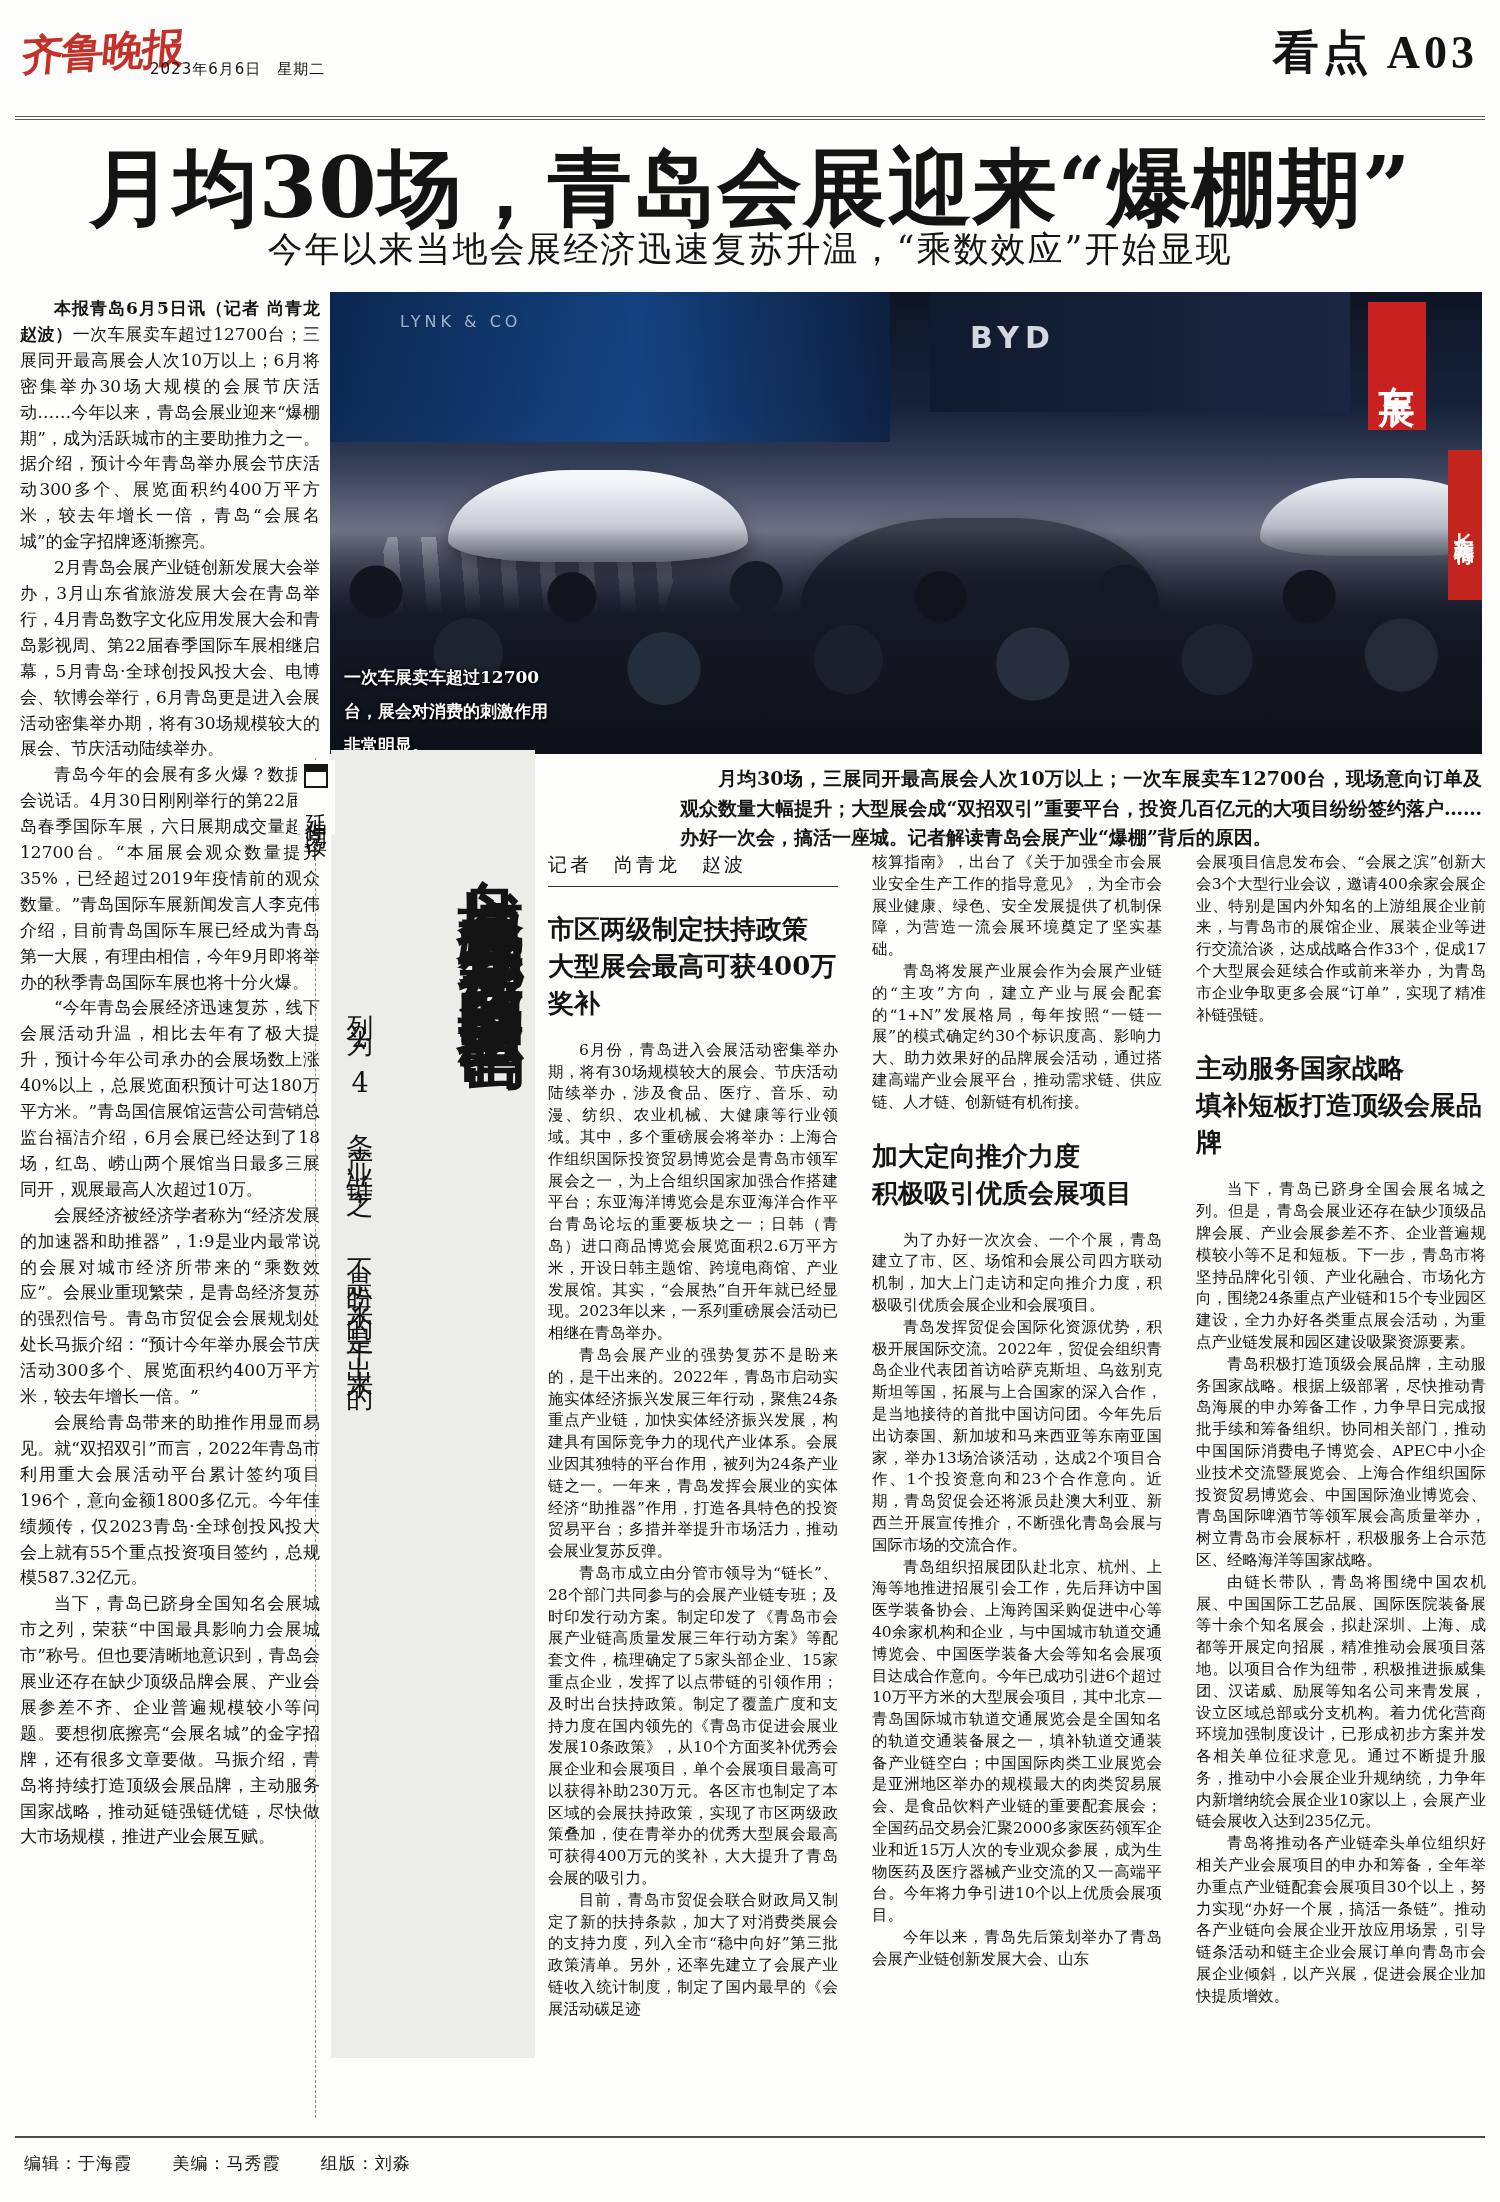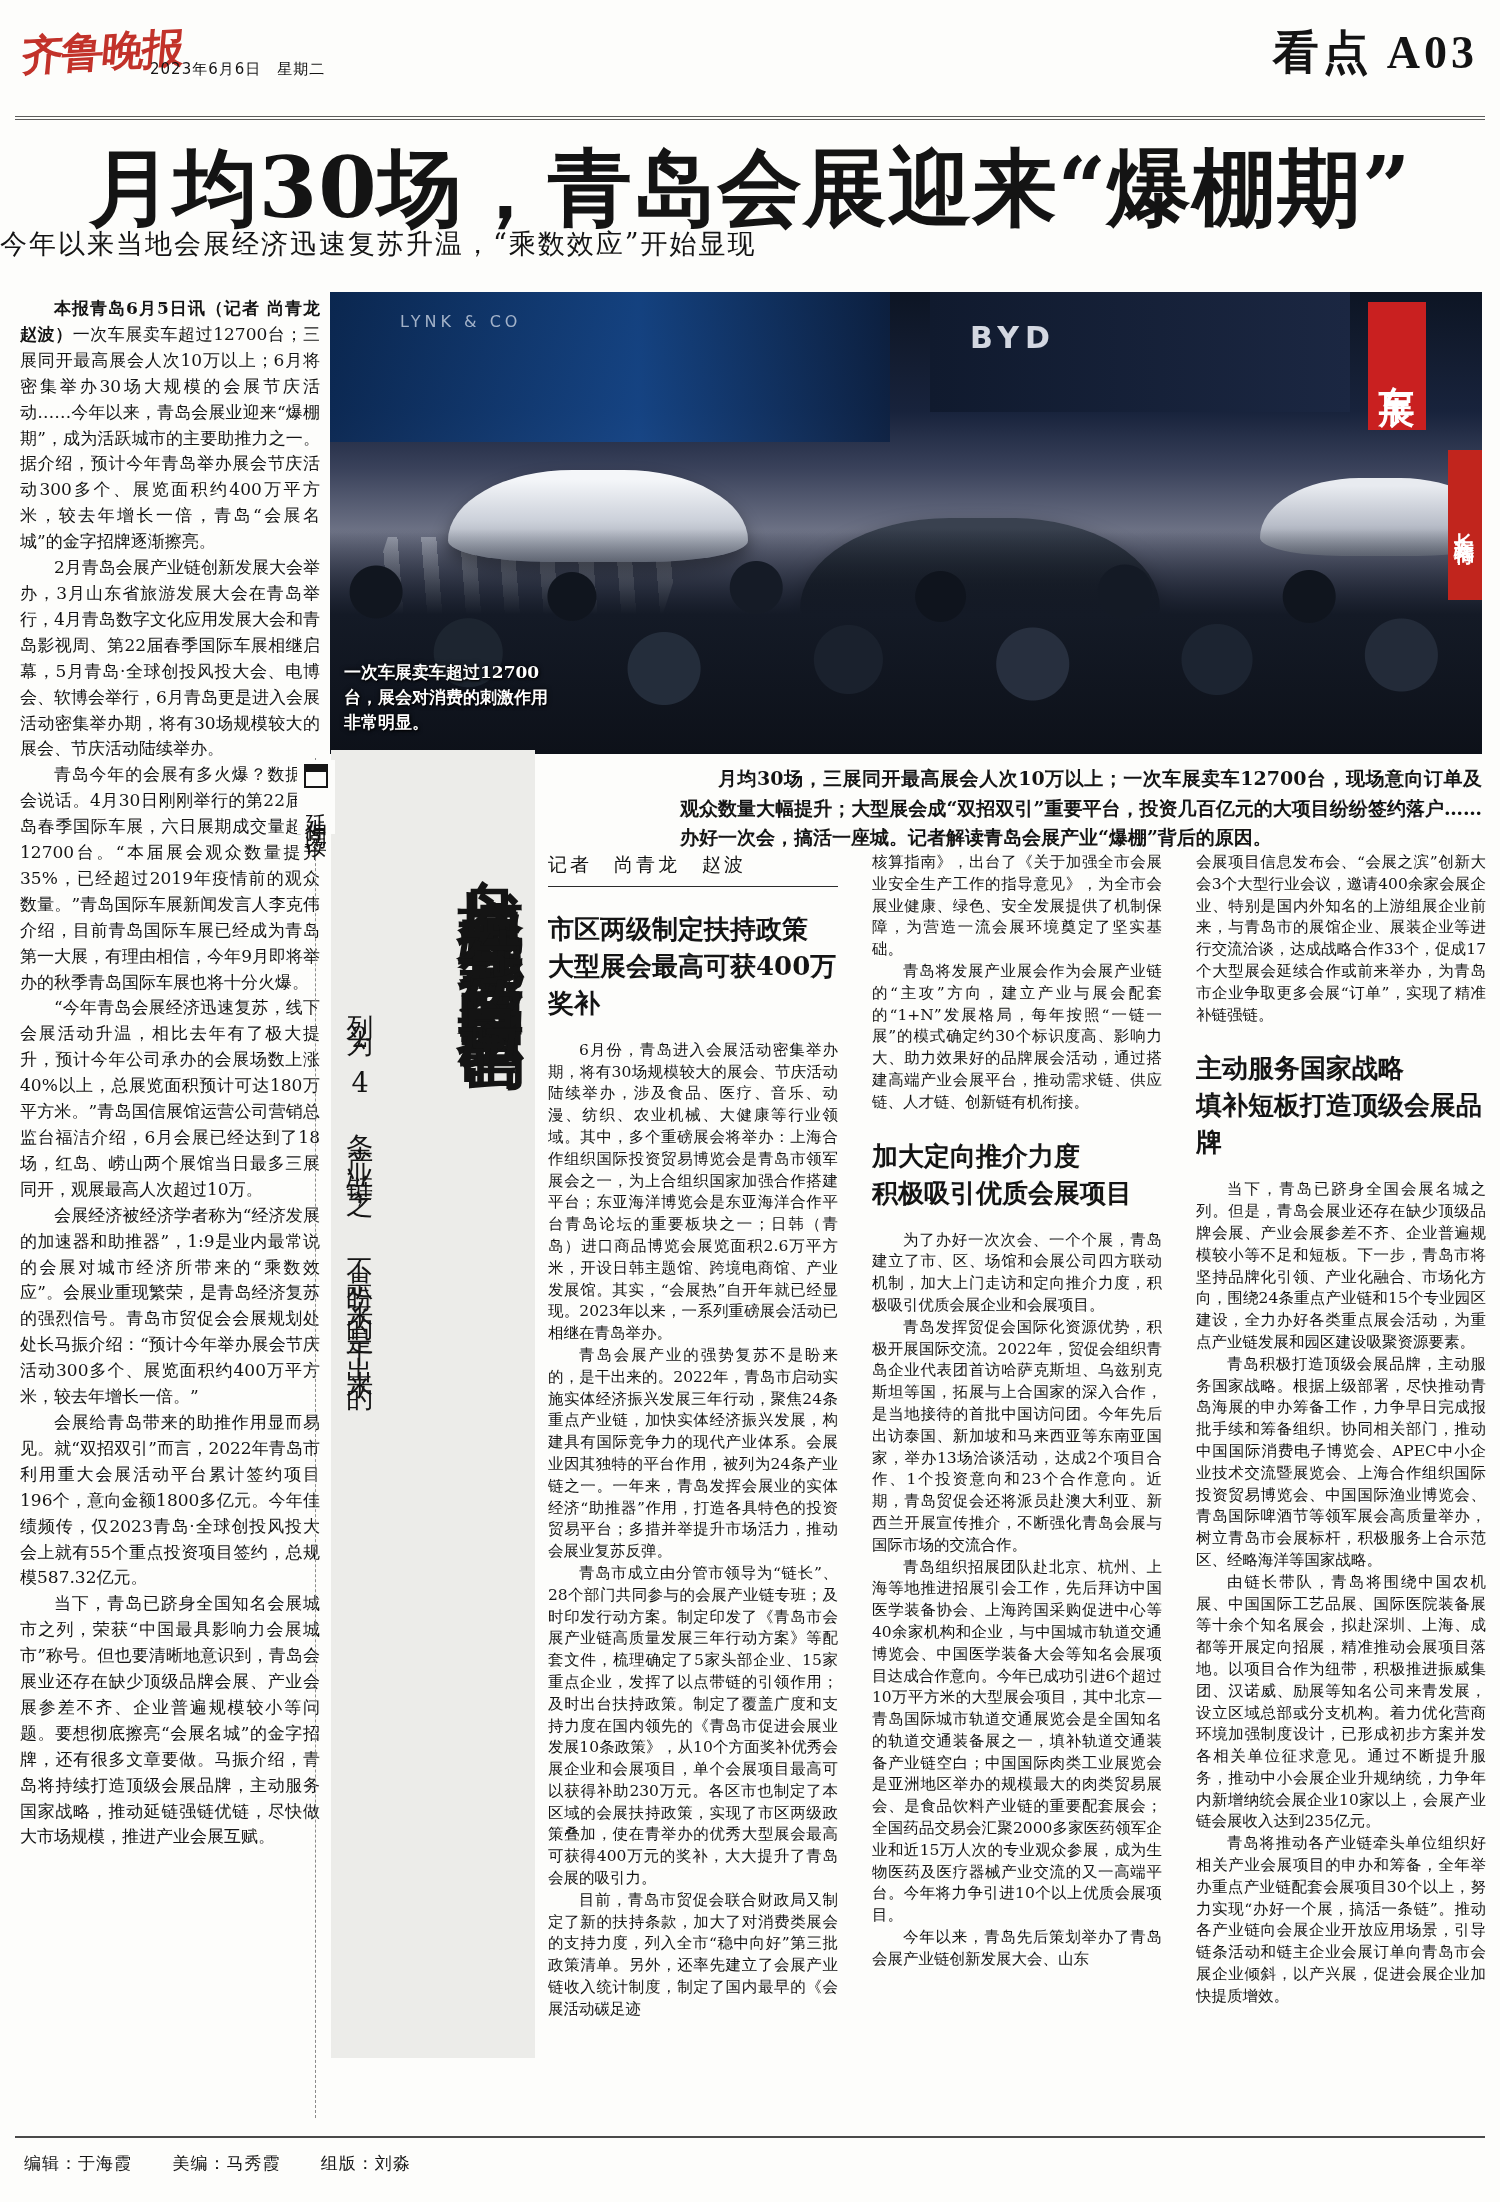--- a/index.html
+++ b/index.html
@@ -10,22 +10,22 @@
   .logo{position:absolute;left:22px;top:24px;font-size:42px;font-weight:bold;color:#c2322a;
         transform:skewX(-8deg) rotate(-3deg);letter-spacing:-2px;}
   .mdate{position:absolute;left:150px;top:60px;font-size:15px;font-family:"DejaVu Sans",sans-serif;letter-spacing:1px;}
   .secpage{position:absolute;right:22px;top:22px;font-size:46px;font-weight:900;letter-spacing:4px;margin-left:22px;}
   .secpage .pg{font-family:"Liberation Serif",serif;margin-left:14px;}
   .top-rule{position:absolute;left:15px;right:15px;top:116px;height:0;border-bottom:4px double #5a5a5a;}
 
   
   .headline{position:absolute;left:0;right:0;top:124px;margin:16px;text-align:center;
             font-size:84px;font-weight:900;letter-spacing:1px;line-height:1.15;}
-  .subheadline{position:absolute;left:0;right:0;top:226px;margin:0;
-               font-size:27px;font-weight:400;letter-spacing:2px;}
+  .subheadline{position:absolute;left:0;right:0;top:226px;margin:0;text-align:center;
+               font-size:35px;font-weight:400;letter-spacing:2px;}
 
   
   .lead-col{position:absolute;left:20px;top:296px;width:300px;height:1812px;overflow:hidden;
             font-size:17px;line-height:25.9px;text-align:justify;}
   .lead-col p{margin:0;text-indent:2em;}
   .lead-col .b{font-weight:bold;}
 
   
   .photo{position:absolute;left:330px;top:292px;width:1152px;height:462px;overflow:hidden;
          background:linear-gradient(180deg,#0d1524 0%,#18233c 26%,#39415a 38%,#6e7386 52%,#4a4f66 66%,#232a3e 84%,#161b2b 100%);}
@@ -62,21 +62,21 @@
             color:#fff;writing-mode:vertical-rl;text-orientation:upright;font-size:36px;font-weight:900;
             display:flex;align-items:center;justify-content:center;letter-spacing:10px;}
   .sign-ford{position:absolute;right:0;top:158px;width:34px;height:150px;background:#c1251d;color:#fff;
              writing-mode:vertical-rl;text-orientation:upright;font-size:20px;font-weight:bold;
              display:flex;align-items:center;justify-content:center;letter-spacing:4px;}
   .sign-byd{position:absolute;left:640px;top:28px;color:#e8ecf4;font-family:"DejaVu Sans",sans-serif;
             font-size:30px;font-weight:bold;letter-spacing:6px;opacity:.9;}
   .sign-lynk{position:absolute;left:70px;top:20px;color:#c8d2e2;font-family:"DejaVu Sans",sans-serif;
              font-size:16px;letter-spacing:4px;opacity:.8;}
   .inset-caption{position:absolute;left:14px;top:368px;width:205px;font-size:17px;font-weight:bold;
-                 color:#fff;line-height:25px;text-shadow:0 0 5px #000,1px 1px 2px #000;}
+                 color:#fff;line-height:34px;text-shadow:0 0 5px #000,1px 1px 2px #000;}
 
   
   .photo-caption{position:absolute;left:680px;top:764px;width:802px;margin:0;
                  font-size:19px;font-weight:bold;line-height:29.5px;text-align:justify;text-indent:2em;}
 
   
   .dash-line{position:absolute;left:315px;top:758px;height:1360px;width:0;border-left:1px dashed #8a8a8a;}
   .ext-tab{position:absolute;left:297px;top:760px;width:38px;background:#fdfdfb;z-index:2;
            display:flex;flex-direction:column;align-items:center;padding:4px 0 10px;}
   .ext-icon{width:20px;height:14px;border:2px solid #161616;border-top:8px solid #161616;margin-bottom:8px;}

